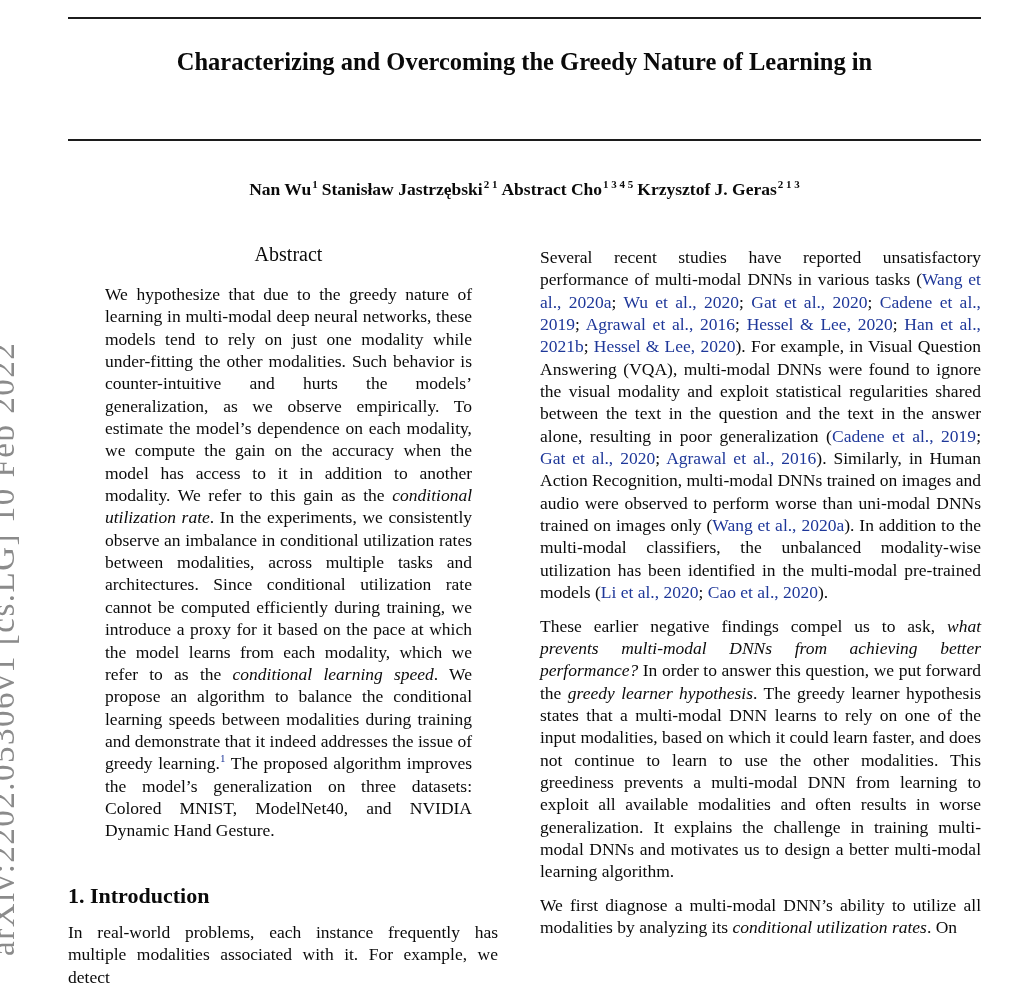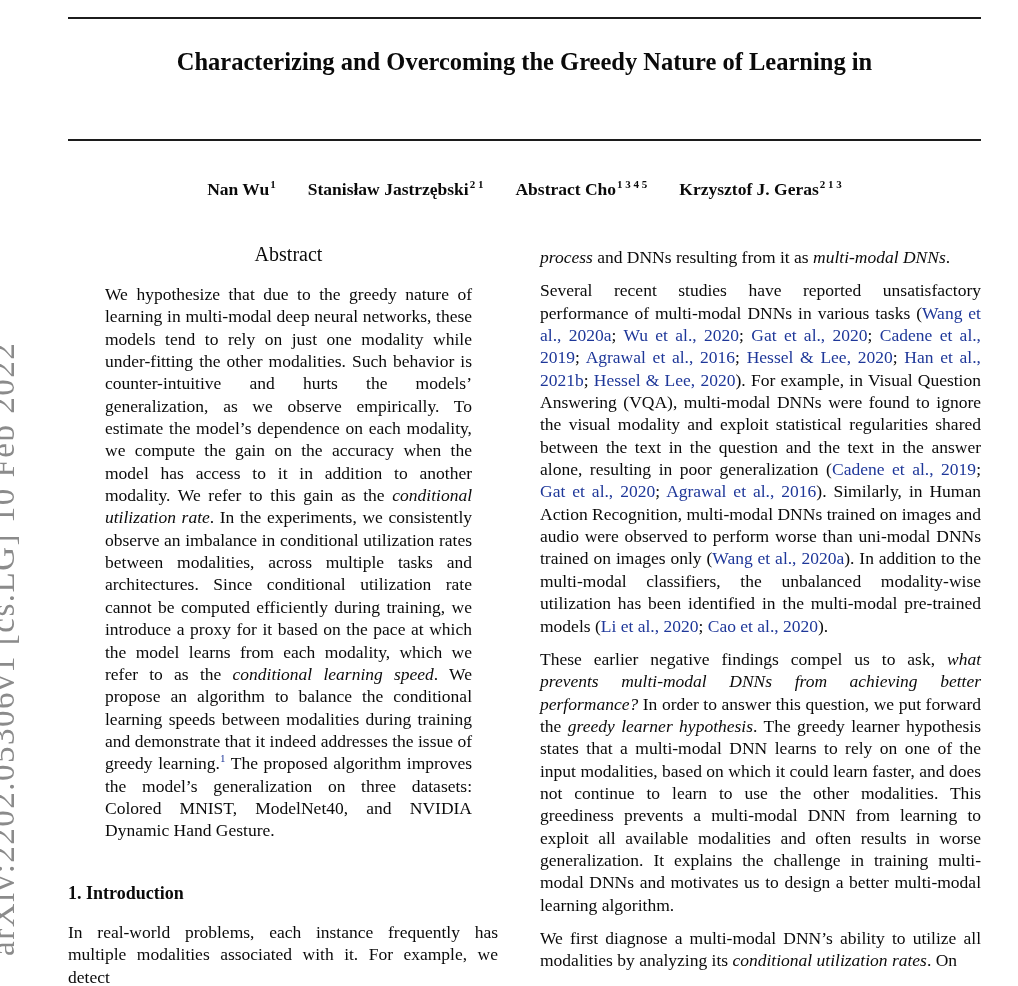--- a/index.html
+++ b/index.html
@@ -16,35 +16,35 @@
   #rule-mid { top:139px; }
 
   .paper-title {
     position:absolute; left:68px; top:44px; width:913px;
     text-align:center; font-weight:bold; font-size:24.5px; line-height:35px;
   }
   .authors-line {
     position:absolute; left:68px; top:178px; width:913px;
     text-align:center; font-weight:bold; font-size:17.5px;
   }
-  .author { margin:0 16px; white-space:nowrap; }
+  .author { margin:0 2px; white-space:nowrap; }
   .author sup { font-size:11px; font-weight:bold; margin-left:1px; }
 
   .abstract-heading {
     position:absolute; left:105px; top:243px; width:367px;
     text-align:center; font-weight:normal; font-size:20px;
   }
   .abstract-body {
     position:absolute; left:105px; top:283px; width:367px;
     font-size:17.5px; line-height:22.35px;
     text-align:justify; hyphens:auto; -webkit-hyphens:auto;
   }
   .intro-heading {
     position:absolute; left:68px; top:883px;
-    font-weight:bold; font-size:18px;
+    font-weight:bold; font-size:22px;
   }
   .intro-body {
     position:absolute; left:68px; top:921px; width:430px;
     font-size:17.5px; line-height:22.35px;
     text-align:justify; hyphens:auto; -webkit-hyphens:auto;
   }
   .col-right {
     position:absolute; left:540px; top:246px; width:441px;
     font-size:17.5px; line-height:22.35px;
   }
@@ -76,19 +76,18 @@
 
 <div class="abstract-heading">Abstract</div>
 
 <div class="abstract-body"><span>We hypothesize that due to the greedy nature of learning in multi-modal deep neural networks, these models tend to rely on just one modality while under-fitting the other modalities. Such behavior is counter-intuitive and hurts the models’ generalization, as we observe empirically. To estimate the model’s dependence on each modality, we compute the gain on the accuracy when the model has access to it in addition to another modality. We refer to this gain as the </span><i>conditional utilization rate</i><span>. In the experiments, we consistently observe an imbalance in conditional utilization rates between modalities, across multiple tasks and architectures. Since conditional utilization rate cannot be computed efficiently during training, we introduce a proxy for it based on the pace at which the model learns from each modality, which we refer to as the </span><i>conditional learning speed</i><span>. We propose an algorithm to balance the conditional learning speeds between modalities during training and demonstrate that it indeed addresses the issue of greedy learning.</span><sup class="cite">1</sup><span> The proposed algorithm improves the model’s generalization on three datasets: Colored MNIST, ModelNet40, and NVIDIA Dynamic Hand Gesture.</span></div>
 
 <div class="intro-heading">1. Introduction</div>
 
 <div class="intro-body"><span>In real-world problems, each instance frequently has multiple modalities associated with it. For example, we detect</span></div>
 
 <div class="col-right">
-  <p class="para"><i>process</i><span> and DNNs resulting from it as </span><i>multi-modal DNNs</i><span>.</span></p>
   <p class="para"><span>Several recent studies have reported unsatisfactory performance of multi-modal DNNs in various tasks (</span><span class="cite">Wang et al., 2020a</span><span>; </span><span class="cite">Wu et al., 2020</span><span>; </span><span class="cite">Gat et al., 2020</span><span>; </span><span class="cite">Cadene et al., 2019</span><span>; </span><span class="cite">Agrawal et al., 2016</span><span>; </span><span class="cite">Hessel &amp; Lee, 2020</span><span>; </span><span class="cite">Han et al., 2021b</span><span>; </span><span class="cite">Hessel &amp; Lee, 2020</span><span>). For example, in Visual Question Answering (VQA), multi-modal DNNs were found to ignore the visual modality and exploit statistical regularities shared between the text in the question and the text in the answer alone, resulting in poor generalization (</span><span class="cite">Cadene et al., 2019</span><span>; </span><span class="cite">Gat et al., 2020</span><span>; </span><span class="cite">Agrawal et al., 2016</span><span>). Similarly, in Human Action Recognition, multi-modal DNNs trained on images and audio were observed to perform worse than uni-modal DNNs trained on images only (</span><span class="cite">Wang et al., 2020a</span><span>). In addition to the multi-modal classifiers, the unbalanced modality-wise utilization has been identified in the multi-modal pre-trained models (</span><span class="cite">Li et al., 2020</span><span>; </span><span class="cite">Cao et al., 2020</span><span>).</span></p>
   <p class="para"><span>These earlier negative findings compel us to ask, </span><i>what prevents multi-modal DNNs from achieving better performance?</i><span> In order to answer this question, we put forward the </span><i>greedy learner hypothesis</i><span>. The greedy learner hypothesis states that a multi-modal DNN learns to rely on one of the input modalities, based on which it could learn faster, and does not continue to learn to use the other modalities. This greediness prevents a multi-modal DNN from learning to exploit all available modalities and often results in worse generalization. It explains the challenge in training multi-modal DNNs and motivates us to design a better multi-modal learning algorithm.</span></p>
   <p class="para"><span>We first diagnose a multi-modal DNN’s ability to utilize all modalities by analyzing its </span><i>conditional utilization rates</i><span>. On</span></p>
 </div>
 
 <div class="arxiv-stamp">arXiv:2202.05306v1  [cs.LG]  10 Feb 2022</div>
 
 </body></html>

